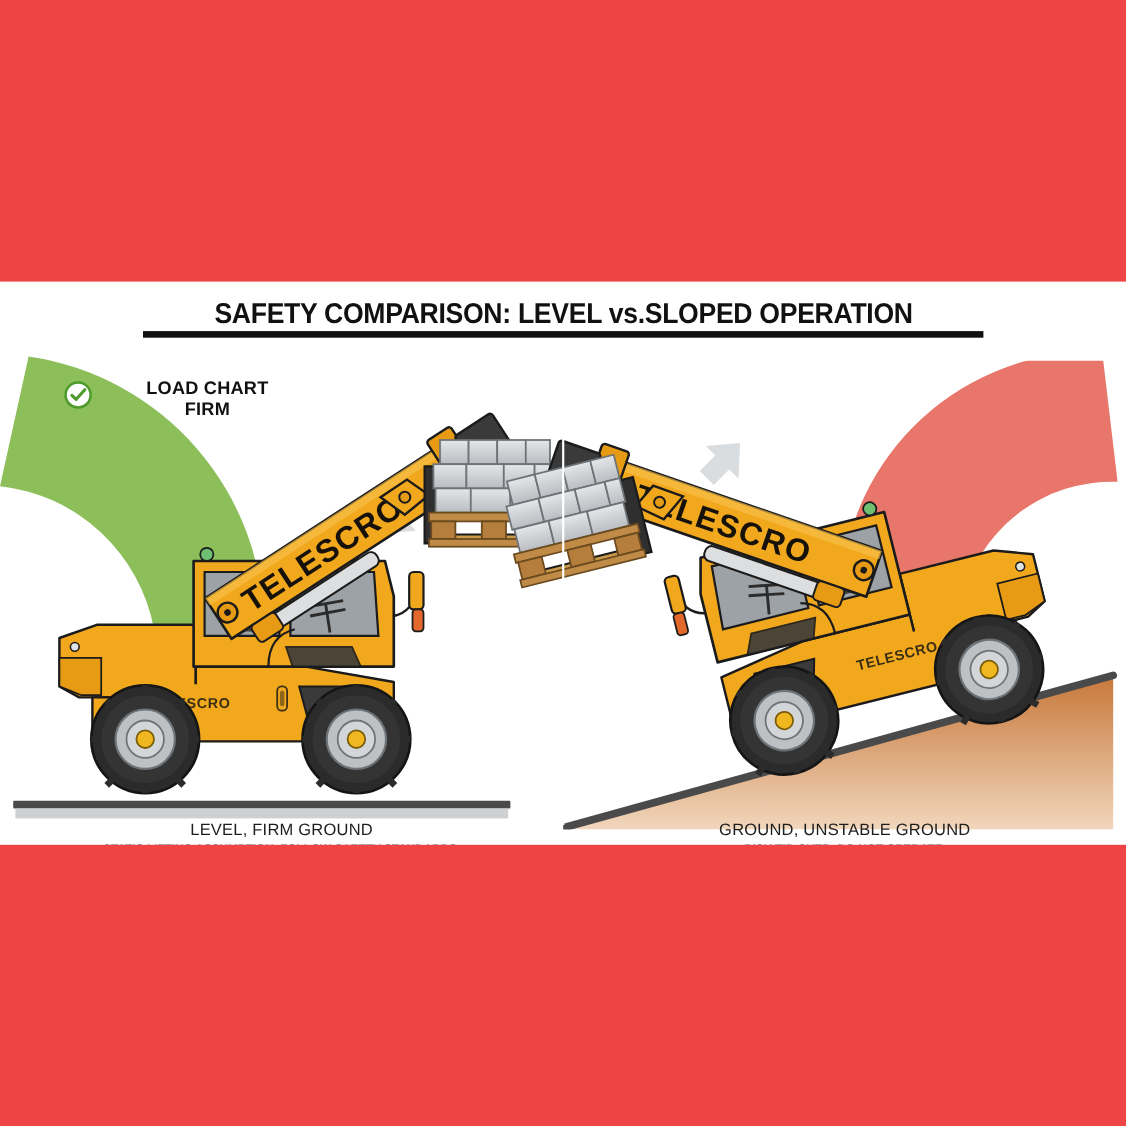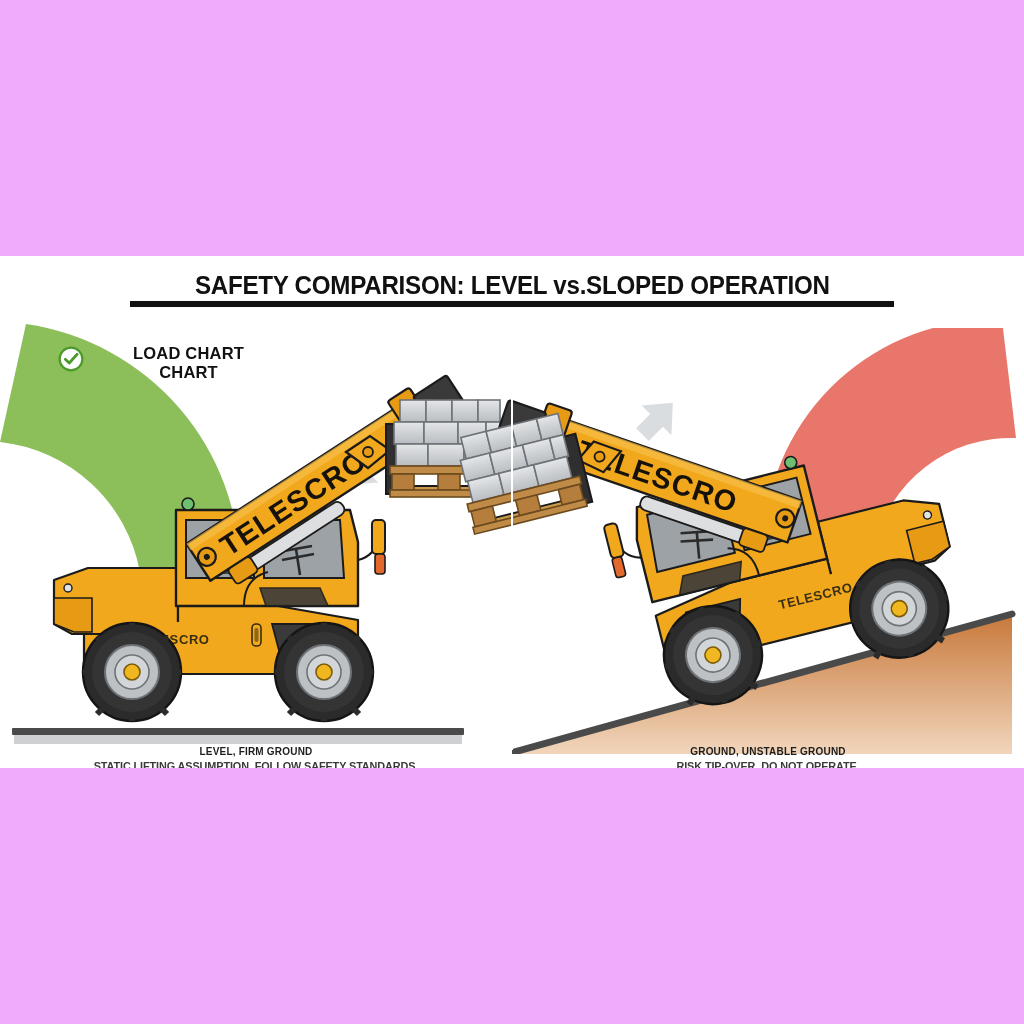--- a/index.html
+++ b/index.html
@@ -1,17 +1,17 @@
 <!DOCTYPE html>
 <html><head>
 <meta charset="utf-8">
 <style>
   html,body{margin:0;padding:0;background:#000;}
   body{width:1024px;height:1024px;overflow:hidden;font-family:"Liberation Sans",sans-serif;}
-  #stage{position:relative;width:1024px;height:1024px;background:#f0abfc;}
+  #stage{position:relative;width:1024px;height:1024px;background:#ef4444;}
   #poster{position:absolute;left:0;top:256px;width:1024px;height:512px;background:#ffffff;overflow:hidden;}
 
   
   .title-wrap{position:absolute;left:0;top:14px;width:1024px;text-align:center;}
   .title{display:inline-block;font-size:26px;font-weight:bold;letter-spacing:-0.3px;color:#111;
          font-family:"Liberation Sans",sans-serif;transform:scaleX(.93);transform-origin:center;white-space:nowrap;}
   .title-rule{position:absolute;left:130px;top:45px;width:764px;height:6px;background:#111;}
 
   
   .panel{position:absolute;top:58px;height:454px;}
@@ -31,21 +31,21 @@
   .badge-l1,.badge-l2{display:block;}
   #badge-left{left:57px;top:30px;gap:48px;}
   #badge-left .badge-text{text-align:center;}
 
   
   .ground-bar{position:absolute;height:7px;background:#4a4a4a;border-radius:1px;}
   .ground-shadow{position:absolute;height:9px;background:#cfd0d1;}
 
   
   .caption{position:absolute;width:512px;text-align:center;}
-  .cap-main{font-size:10px;font-weight:bold;color:#1d1d1d;letter-spacing:.2px;
+  .cap-main{font-size:15px;font-weight:normal;color:#1d1d1d;letter-spacing:.2px;
             font-family:"Liberation Sans",sans-serif;}
   .cap-sub{margin-top:3px;font-size:11.3px;font-weight:bold;color:#3a3a3a;letter-spacing:-.1px;
            font-family:"Liberation Sans",sans-serif;transform:scaleX(.96);}
 
   
   .machine{position:absolute;}
   .machine svg{display:block;overflow:visible;}
   .boomtext{font-family:"Liberation Sans",sans-serif;font-weight:bold;fill:#16120a;}
   .decaltext{font-family:"Liberation Sans",sans-serif;font-weight:bold;fill:#3a2f12;}
 </style>
@@ -71,21 +71,21 @@
 
       <div class="badge" id="badge-left">
         <span class="badge-ico">
           <svg viewBox="0 0 32 32" width="28" height="28">
             <circle cx="16" cy="16" r="13" fill="#ffffff" stroke="#4C9A2A" stroke-width="2.6"></circle>
             <path d="M9.5 16.4 L14 20.6 L23 10.6" fill="none" stroke="#4C9A2A" stroke-width="3.2" stroke-linecap="round" stroke-linejoin="round"></path>
           </svg>
         </span>
         <span class="badge-text">
           <span class="badge-l1">LOAD CHART</span>
-          <span class="badge-l2">CHART</span>
+          <span class="badge-l2">FIRM</span>
         </span>
       </div>
 
       <div class="machine" style="left:28px;top:78px;">
         <svg width="480" height="330" viewBox="0 0 480 330">
           <defs>
             <linearGradient id="blockG" x1="0" y1="0" x2="0" y2="1">
               <stop offset="0" stop-color="#E4E6E8"></stop>
                 <stop offset="1" stop-color="#B9BDC1"></stop>
             </linearGradient>

